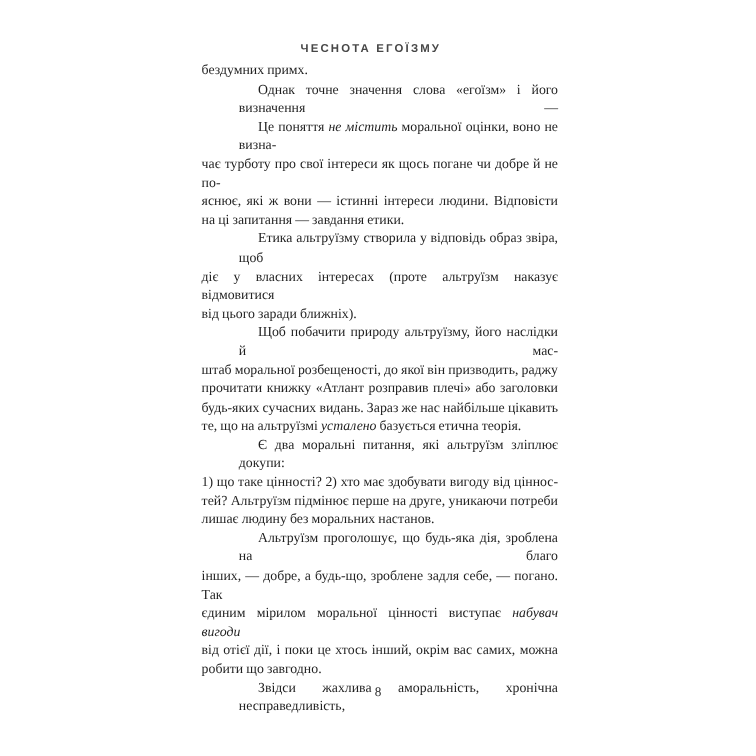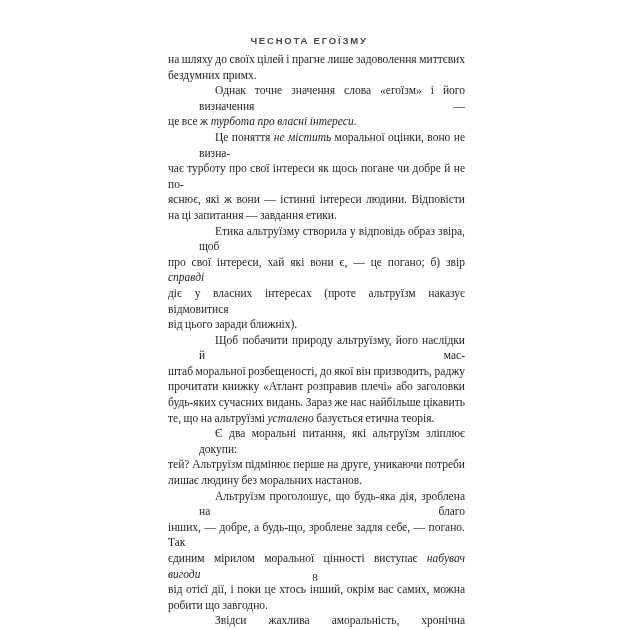--- a/index.html
+++ b/index.html
@@ -66,48 +66,46 @@
   }
 </style>
 </head>
 <body>
 
 <div class="page">
   <div class="running-header">ЧЕСНОТА ЕГОЇЗМУ</div>
 
   <div class="text-block">
       <div class="paragraph">
-        <div class="line fill"><span>на шляху до своїх цілей і прагне лише задоволення миттєвих</span></div>
         <div class="line"><span>бездумних примх.</span></div>
       </div>
       <div class="paragraph">
         <div class="line fill indent"><span>Однак точне значення слова «егоїзм» і його визначення —</span></div>
-        <div class="line"><span>це все ж </span><i>турбота про власні інтереси</i><span>.</span></div>
       </div>
       <div class="paragraph">
         <div class="line fill indent"><span>Це поняття </span><i>не містить</i><span> моральної оцінки, воно не визна-</span></div>
         <div class="line fill"><span>чає турботу про свої інтереси як щось погане чи добре й не по-</span></div>
         <div class="line fill"><span>яснює, які ж вони — істинні інтереси людини. Відповісти</span></div>
         <div class="line"><span>на ці запитання — завдання етики.</span></div>
       </div>
       <div class="paragraph">
         <div class="line fill indent"><span>Етика альтруїзму створила у відповідь образ звіра, щоб</span></div>
-        <div class="line fill"><span>про свої інтереси, хай які вони є, — це погано; б) звір </span><i>справді</i></div>
         <div class="line fill"><span>діє у власних інтересах (проте альтруїзм наказує відмовитися</span></div>
         <div class="line"><span>від цього заради ближніх).</span></div>
       </div>
       <div class="paragraph">
         <div class="line fill indent"><span>Щоб побачити природу альтруїзму, його наслідки й мас-</span></div>
         <div class="line fill"><span>штаб моральної розбещеності, до якої він призводить, раджу</span></div>
         <div class="line fill"><span>прочитати книжку «Атлант розправив плечі» або заголовки</span></div>
         <div class="line fill"><span>будь-яких сучасних видань. Зараз же нас найбільше цікавить</span></div>
         <div class="line"><span>те, що на альтруїзмі </span><i>усталено</i><span> базується етична теорія.</span></div>
       </div>
       <div class="paragraph">
         <div class="line fill indent"><span>Є два моральні питання, які альтруїзм зліплює докупи:</span></div>
+        <div class="line fill"><span>1) що таке цінності? 2) хто має здобувати вигоду від ціннос-</span></div>
         <div class="line fill"><span>тей? Альтруїзм підмінює перше на друге, уникаючи потреби</span></div>
         <div class="line"><span>лишає людину без моральних настанов.</span></div>
       </div>
       <div class="paragraph">
         <div class="line fill indent"><span>Альтруїзм проголошує, що будь-яка дія, зроблена на благо</span></div>
         <div class="line fill"><span>інших, — добре, а будь-що, зроблене задля себе, — погано. Так</span></div>
         <div class="line fill"><span>єдиним мірилом моральної цінності виступає </span><i>набувач вигоди</i></div>
         <div class="line fill"><span>від отієї дії, і поки це хтось інший, окрім вас самих, можна</span></div>
         <div class="line"><span>робити що завгодно.</span></div>
       </div>

